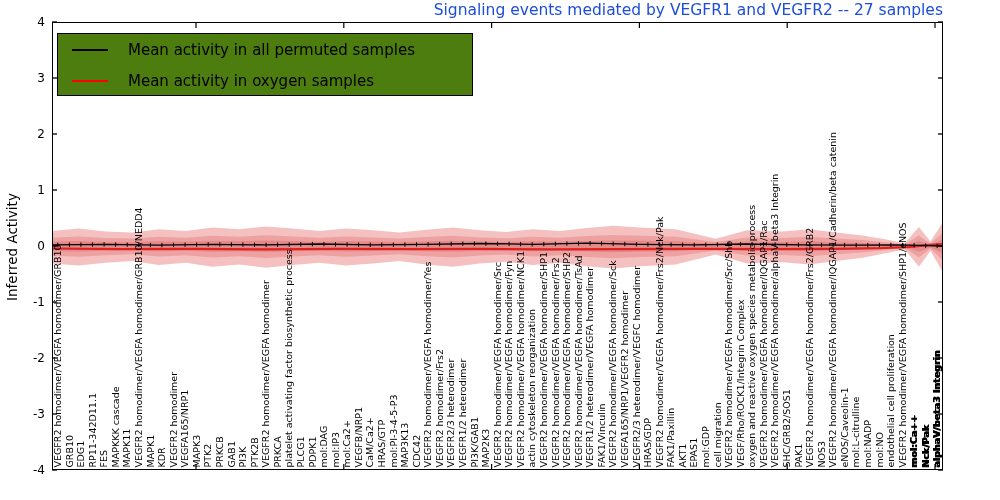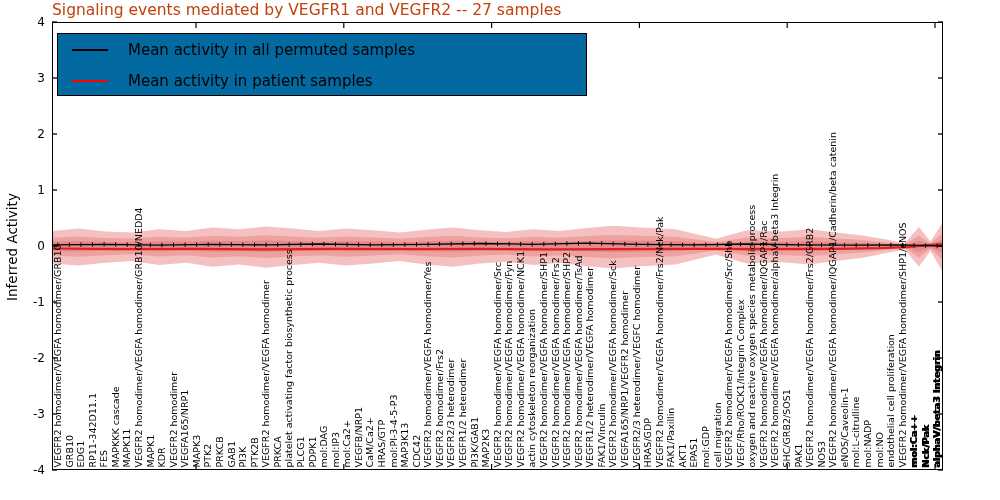--- a/index.html
+++ b/index.html
@@ -1,42 +1,42 @@
 <!DOCTYPE html>
 <html><head>
 <meta charset="utf-8">
 <style>
   html,body{margin:0;padding:0;background:#fff;}
   .figure{
     position:relative;width:1000px;height:500px;background:#ffffff;
     font-family:"DejaVu Sans","Liberation Sans",sans-serif;color:#000;overflow:hidden;
   }
   .title{
-    position:absolute;left:52px;width:891px;top:1px;text-align:left;
-    font-size:15.5px;color:#c2410c;white-space:nowrap;
+    position:absolute;left:52px;width:891px;top:1px;text-align:right;
+    font-size:15.5px;color:#1d4ed8;white-space:nowrap;
   }
   .ylabel{
     position:absolute;left:-58px;top:239px;width:140px;text-align:center;
     transform:rotate(-90deg);font-size:13.5px;
   }
   .xlabel{
     position:absolute;left:52px;width:891px;top:480px;text-align:center;font-size:13.5px;
   }
   .plot-box{position:absolute;left:52px;top:22px;width:891px;height:448px;border:1.4px solid #000;box-sizing:border-box;}
   svg.chart{position:absolute;left:0;top:0;}
   .ytick{
     position:absolute;width:34px;text-align:right;font-size:12px;line-height:12px;
   }
   .xlab{
     position:absolute;font-size:9.5px;line-height:9.5px;white-space:nowrap;
     transform:rotate(-90deg);transform-origin:0 100%;color:#000;
   }
   .xlab.clustered{font-weight:bold;text-shadow:0.5px 0 0 #000, -0.5px 0 0 #000;}
   .legend{
-    position:absolute;left:57px;top:33px;width:530px;height:63px;background:#0369a1;
+    position:absolute;left:57px;top:33px;width:416px;height:63px;background:#4d7c0f;
     border:1.2px solid #000;box-sizing:border-box;z-index:5;
   }
   .legend-row{display:flex;align-items:center;height:30px;margin-top:1px;}
   .legend-line{width:36px;height:0;border-top-style:solid;border-top-width:2px;margin-left:14px;margin-right:20px;}
   .legend-label{font-size:15px;white-space:nowrap;}
 </style>
 </head>
 <body>
 
 <div class="figure">
@@ -251,16 +251,16 @@
 
   <div class="plot-box"></div>
 
   <div class="legend">
     <div class="legend-row">
       <div class="legend-line" id="legend-line-0" style="border-top-color: rgb(0, 0, 0);"></div>
       <div class="legend-label">Mean activity in all permuted samples</div>
     </div>
     <div class="legend-row">
       <div class="legend-line" id="legend-line-1" style="border-top-color: rgb(255, 0, 0);"></div>
-      <div class="legend-label">Mean activity in patient samples</div>
+      <div class="legend-label">Mean activity in oxygen samples</div>
     </div>
   </div>
 </div>
 
 </body></html>

